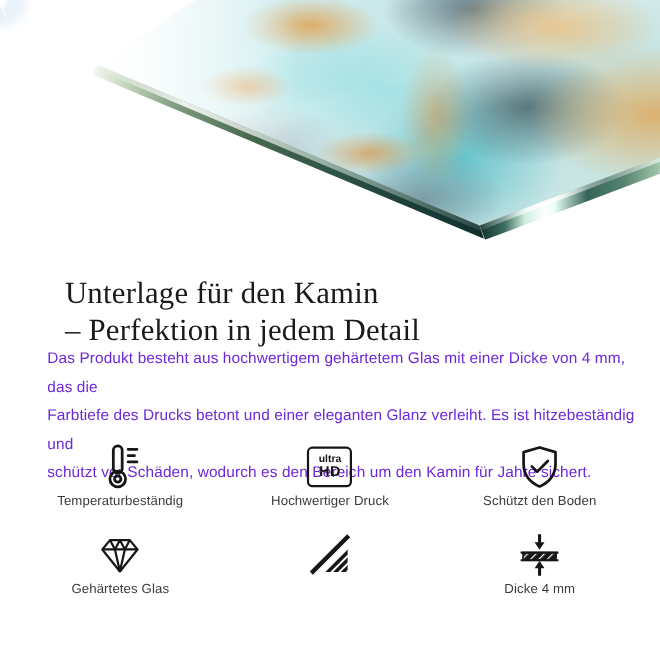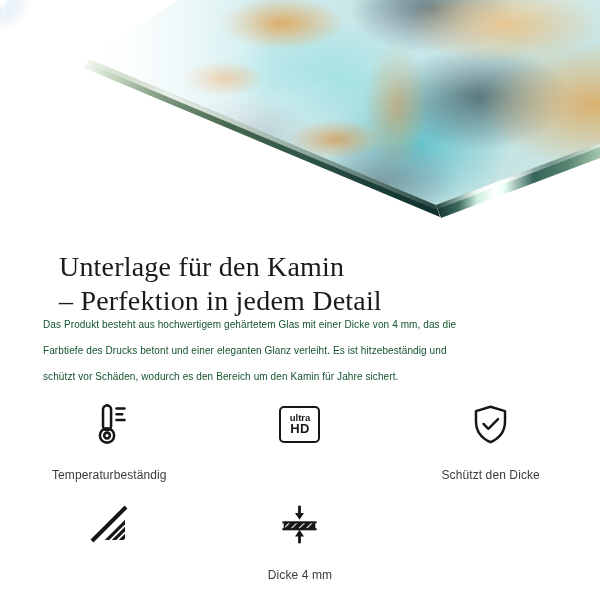--- a/index.html
+++ b/index.html
@@ -94,31 +94,31 @@
 
   
   .title{
     position:absolute;left:43px;top:234px;
     font-family:"Liberation Serif","DejaVu Serif",serif;
     font-size:28px;line-height:34px;color:#1a1a1a;font-weight:400;
     letter-spacing:.2px;
   }
   .desc{
     position:absolute;left:43px;top:312px;width:540px;
-    font-size:10px;line-height:26px;color:#14532d;letter-spacing:.1px;
+    font-size:14px;line-height:26px;color:#6d28d9;letter-spacing:.1px;
   }
 
   
   .features{
     position:absolute;left:14px;top:400px;width:572px;
     display:grid;grid-template-columns:repeat(3,1fr);row-gap:18px;
   }
   .feature{display:flex;flex-direction:column;align-items:center;}
   .icon-wrap{height:48px;display:flex;align-items:center;justify-content:center;}
-  .feature-label{margin-top:20px;font-size:12px;color:#3b3b3b;letter-spacing:.1px;}
+  .feature-label{margin-top:0;font-size:12px;color:#3b3b3b;letter-spacing:.1px;}
   .icon-svg{display:block;}
   .uhd-box{
     width:37px;height:33px;border:2.5px solid #161616;border-radius:5px;
     display:flex;flex-direction:column;align-items:center;justify-content:center;
     color:#161616;
   }
   .uhd-top{font-size:9.5px;line-height:9px;font-weight:bold;}
   .uhd-bottom{font-size:13px;line-height:14px;font-weight:bold;letter-spacing:.3px;}
 </style>
 </head>
@@ -169,32 +169,44 @@
     <span class="feature-label">Temperaturbeständig</span>
   </div>
 
   <div class="feature">
     <div class="icon-wrap">
       <div class="uhd-box">
         <span class="uhd-top">ultra</span>
         <span class="uhd-bottom">HD</span>
       </div>
     </div>
+    <span class="feature-label">Hochwertiger Druck</span>
   </div>
 
   <div class="feature">
     <div class="icon-wrap">
       <svg class="icon-svg" width="43" height="43" viewBox="0 0 40 40" fill="none" stroke="#161616" stroke-width="2.3" stroke-linecap="round" stroke-linejoin="round">
         <path d="M20 3.5 L33.5 7.5 V17 C33.5 26.5 28 33 20 36.5 C12 33 6.5 26.5 6.5 17 V7.5 Z"></path>
         <path d="M13.5 19.5 L18 24 L27 15"></path>
       </svg>
     </div>
-    <span class="feature-label">Schützt den Dicke</span>
-  </div>
-
+    <span class="feature-label">Schützt den Boden</span>
+  </div>
+
+  <div class="feature">
+    <div class="icon-wrap">
+      <svg class="icon-svg" width="42" height="40" viewBox="0 0 40 40" fill="none" stroke="#161616" stroke-width="2" stroke-linejoin="round">
+        <path d="M11 7 H29 L36 15.5 L20 35.5 L4 15.5 Z"></path>
+        <path d="M4 15.5 H36"></path>
+        <path d="M11 7 L15.5 15.5 L20 7 L24.5 15.5 L29 7"></path>
+        <path d="M15.5 15.5 L20 35.5 M24.5 15.5 L20 35.5"></path>
+      </svg>
+    </div>
+    <span class="feature-label">Gehärtetes Glas</span>
+  </div>
 
   <div class="feature">
     <div class="icon-wrap">
       <svg class="icon-svg" width="40" height="40" viewBox="0 0 40 40" fill="none" stroke="#161616">
         <defs>
           <clipPath id="triClip">
               <path d="M4 36 L36 36 L36 4 Z"></path>
             </clipPath>
         </defs>
         <path d="M3 37 L37 3" stroke-width="4"></path>

